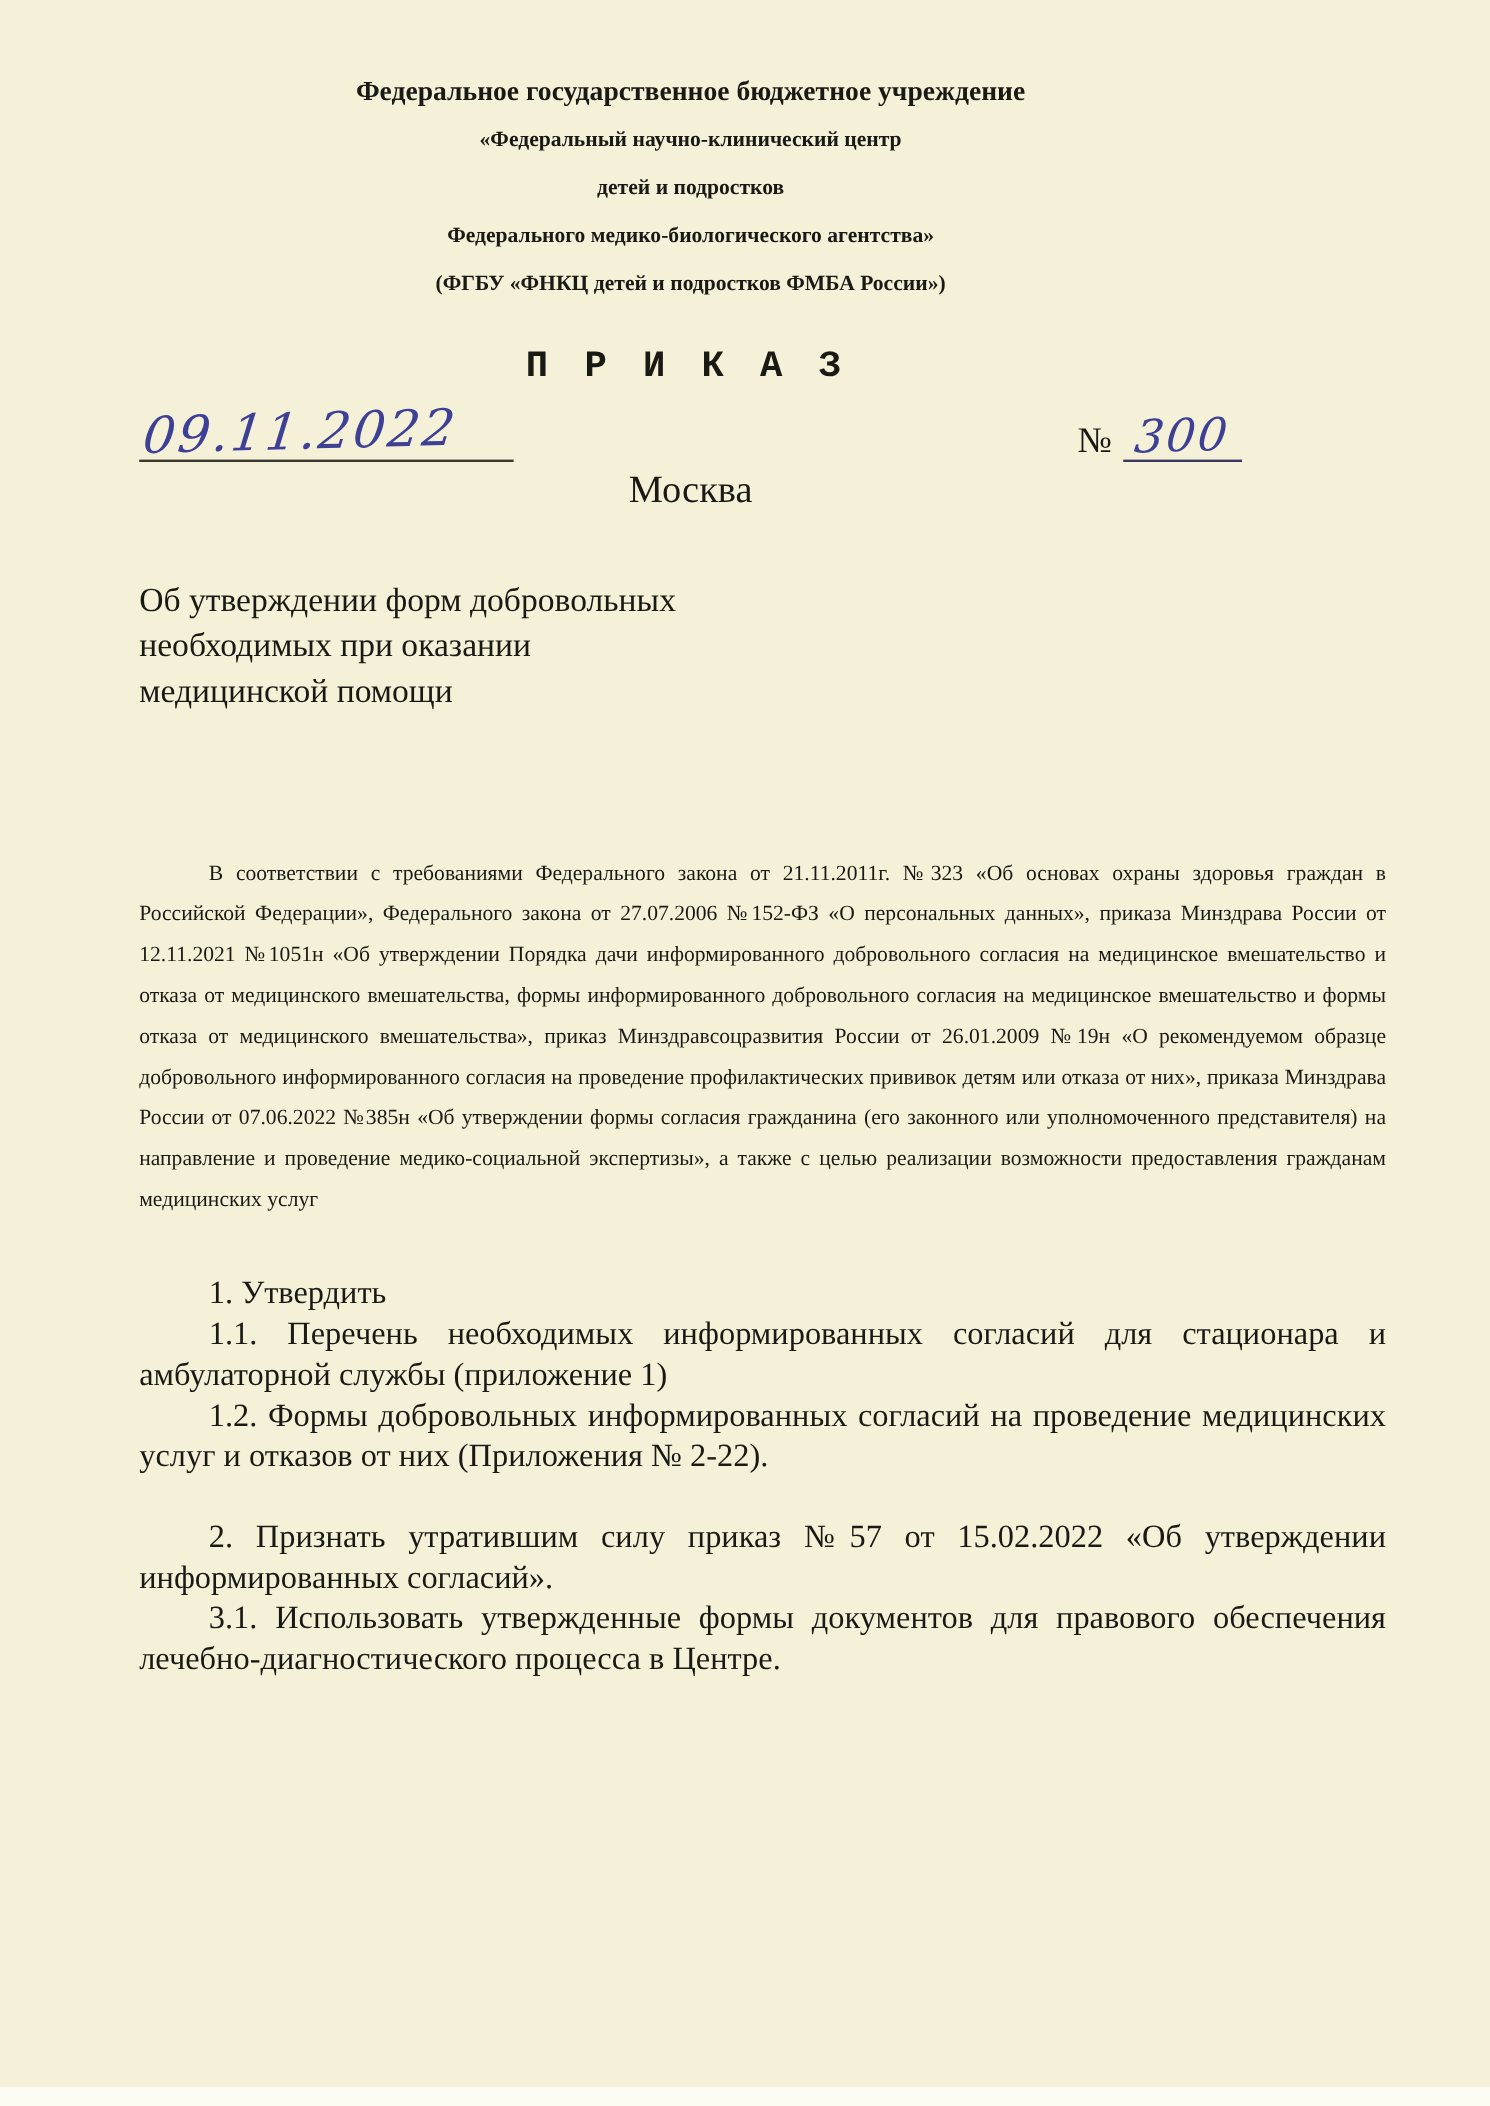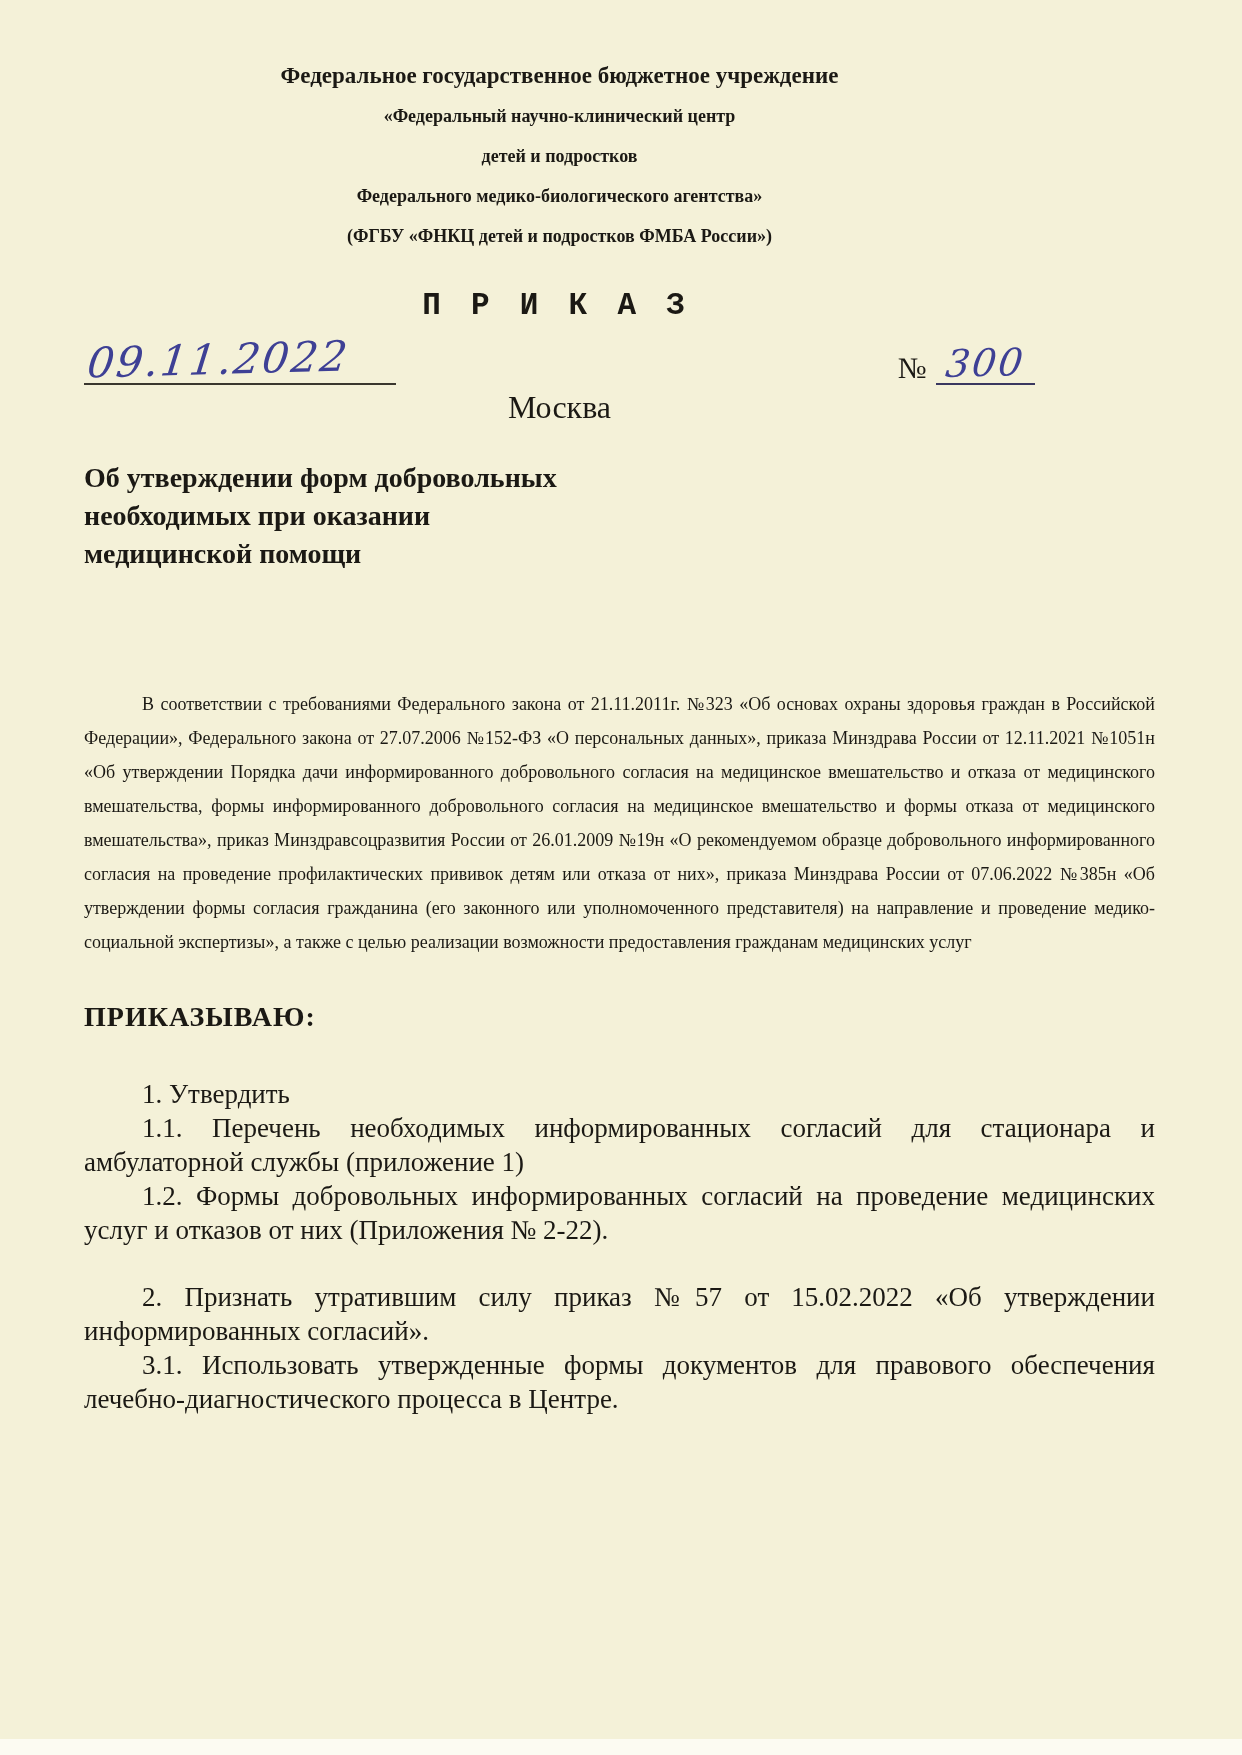--- a/index.html
+++ b/index.html
@@ -8,21 +8,21 @@
     width: 1242px;
     height: 1755px;
     margin: 0 auto;
     background: #f4f1d8;
     overflow: hidden;
     font-family: "Liberation Serif", "DejaVu Serif", serif;
     color: #1b1914;
   }
   .content {
     position: relative;
-    padding: 56px 87px 0 84px; 
+    padding: 56px 87px 0 116px; 
   }
   
   .org-header {
     text-align: center;
     padding-right: 120px; 
     font-weight: bold;
     line-height: 40px;
   }
   .org-line { font-size: 18px; }
   .org-line.small { font-size: 23px; }
@@ -71,22 +71,22 @@
   }
   .hw-num { font-size: 38px; line-height: 36px; }
   .city {
     margin-top: 4px;
     text-align: center;
     padding-right: 120px;
     font-size: 32px;
   }
   
   .subject {
-    margin-top: 33px;
-    font-weight: bold;
+    margin-top: 56px;
+    font-weight: normal;
     font-size: 28px;
     line-height: 38px;
   }
   
   .preamble {
     margin: 114px 0 0 0;
     font-size: 18px;
     line-height: 34px;
     text-align: justify;
     text-indent: 58px;
@@ -143,21 +143,20 @@
     <div class="city">Москва</div>
 
     <div class="subject">
       <div>Об утверждении форм добровольных</div>
       <div>необходимых при оказании</div>
       <div>медицинской помощи</div>
     </div>
 
     <p class="preamble">В соответствии с требованиями Федерального закона от 21.11.2011г. №323 «Об основах охраны здоровья граждан в Российской Федерации», Федерального закона от 27.07.2006 №152-ФЗ «О персональных данных», приказа Минздрава России от 12.11.2021 №1051н «Об утверждении Порядка дачи информированного добровольного согласия на медицинское вмешательство и отказа от медицинского вмешательства, формы информированного добровольного согласия на медицинское вмешательство и формы отказа от медицинского вмешательства», приказ Минздравсоцразвития России от 26.01.2009 №19н «О рекомендуемом образце добровольного информированного согласия на проведение профилактических прививок детям или отказа от них», приказа Минздрава России от 07.06.2022 №385н «Об утверждении формы согласия гражданина (его законного или уполномоченного представителя) на направление и проведение медико-социальной экспертизы», а также с целью реализации возможности предоставления гражданам медицинских услуг</p>
 
-    <p class="resolve">ПРИКАЗЫВАЮ:</p>
 
     <p class="item first-after-resolve">1. Утвердить</p>
     <p class="item">1.1. Перечень необходимых информированных согласий для стационара и амбулаторной службы (приложение 1)</p>
     <p class="item">1.2. Формы добровольных информированных согласий на проведение медицинских услуг и отказов от них (Приложения № 2-22).</p>
     <p class="item gap-before">2. Признать утратившим силу приказ №57 от 15.02.2022 «Об утверждении информированных согласий».</p>
     <p class="item">3.1. Использовать утвержденные формы документов для правового обеспечения лечебно-диагностического процесса в Центре.</p>
 
   </div>
   <div class="bottom-edge"></div>
 </div>

